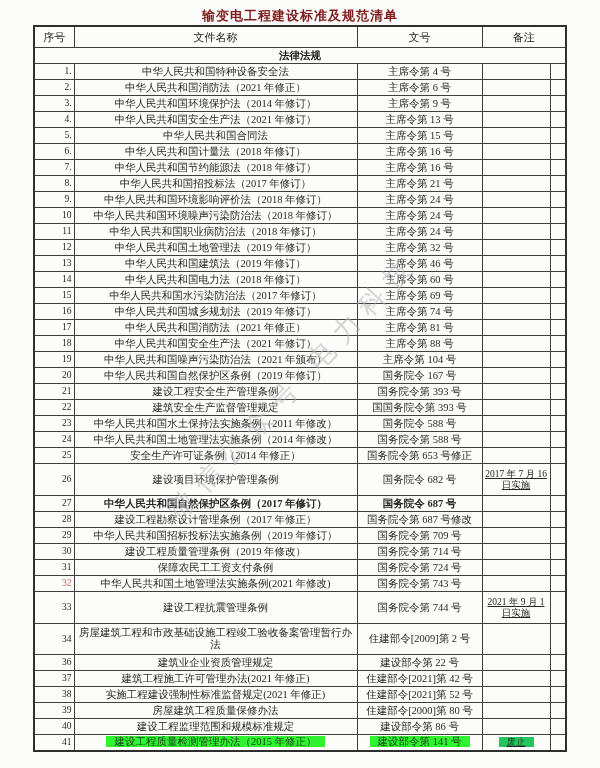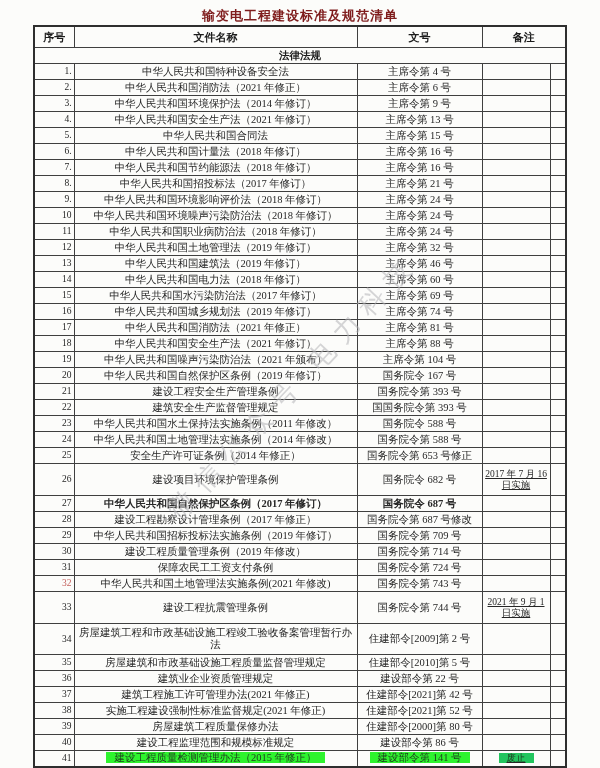--- a/index.html
+++ b/index.html
@@ -33,21 +33,21 @@
   }
   table.std th, table.std td{
     border:1px solid #3f3f3f;
     padding:0 2px;
     overflow:hidden;
     line-height:1.1;
   }
   tr.head th{
     height:20px;
     font-size:11px;
-    font-weight:bold;
+    font-weight:normal;
     text-align:center;
     color:#1c1c1c;
   }
   tr.section td{
     height:15px;
     font-size:10.5px;
     font-weight:bold;
     text-align:center;
     color:#1c1c1c;
   }
@@ -351,27 +351,20 @@
     <td class="c-extra"></td>
   </tr>
         <tr class="tall2">
     <td class="c-no">34</td>
     <td class="c-name">房屋建筑工程和市政基础设施工程竣工验收备案管理暂行办法</td>
     <td class="c-doc">住建部令[2009]第 2 号</td>
     <td class="c-remark"></td>
     <td class="c-extra"></td>
   </tr>
         <tr>
-    <td class="c-no">35</td>
-    <td class="c-name">房屋建筑和市政基础设施工程质量监督管理规定</td>
-    <td class="c-doc">住建部令[2010]第 5 号</td>
-    <td class="c-remark"></td>
-    <td class="c-extra"></td>
-  </tr>
-        <tr>
     <td class="c-no">36</td>
     <td class="c-name">建筑业企业资质管理规定</td>
     <td class="c-doc">建设部令第 22 号</td>
     <td class="c-remark"></td>
     <td class="c-extra"></td>
   </tr>
         <tr>
     <td class="c-no">37</td>
     <td class="c-name">建筑工程施工许可管理办法(2021 年修正)</td>
     <td class="c-doc">住建部令[2021]第 42 号</td>

